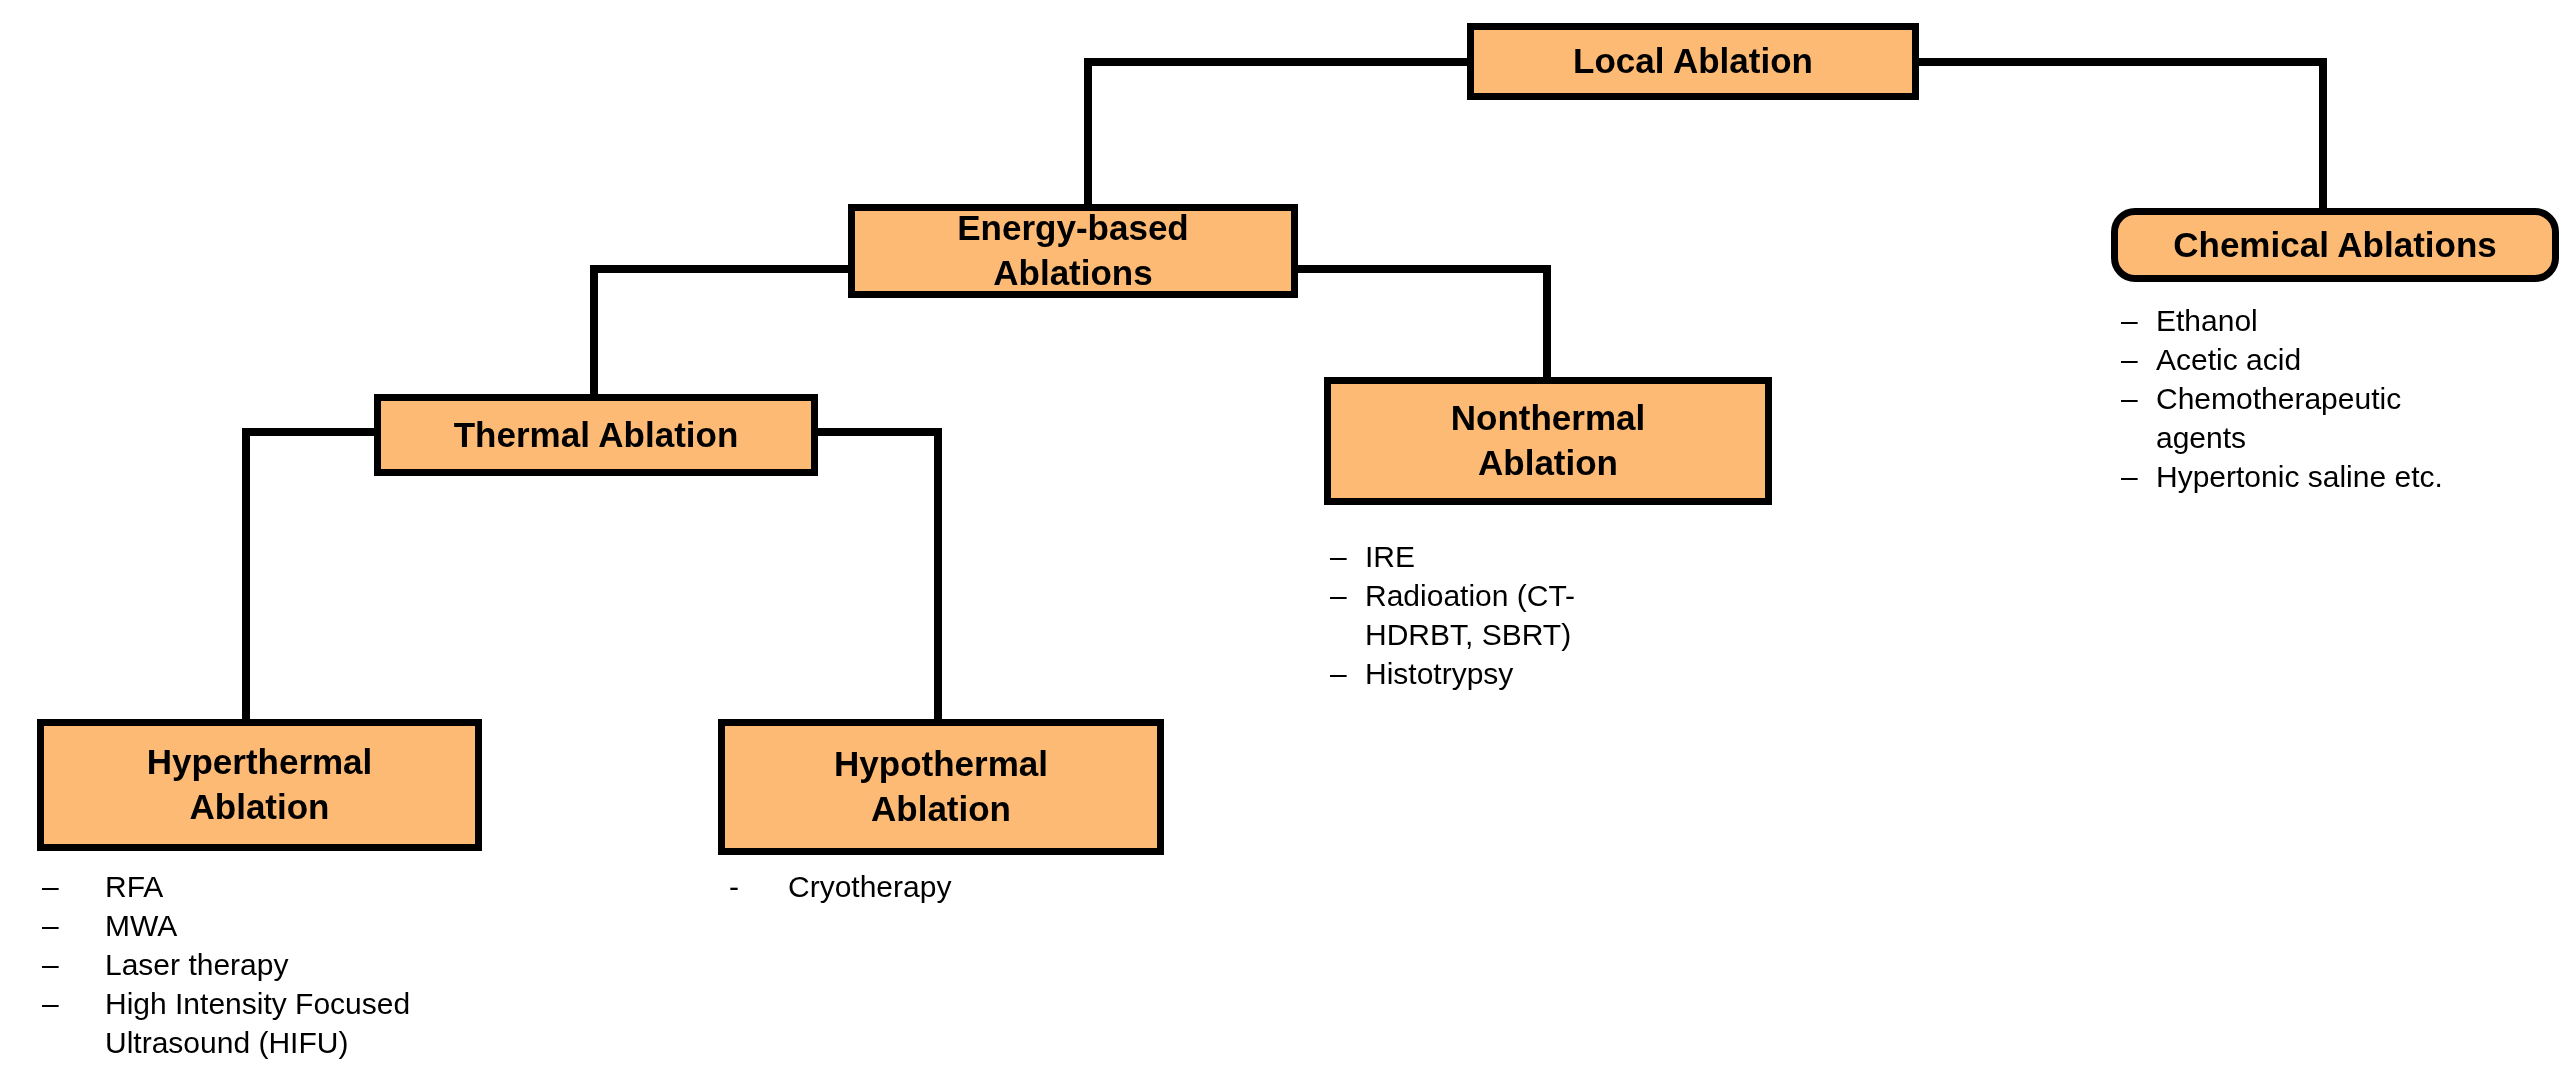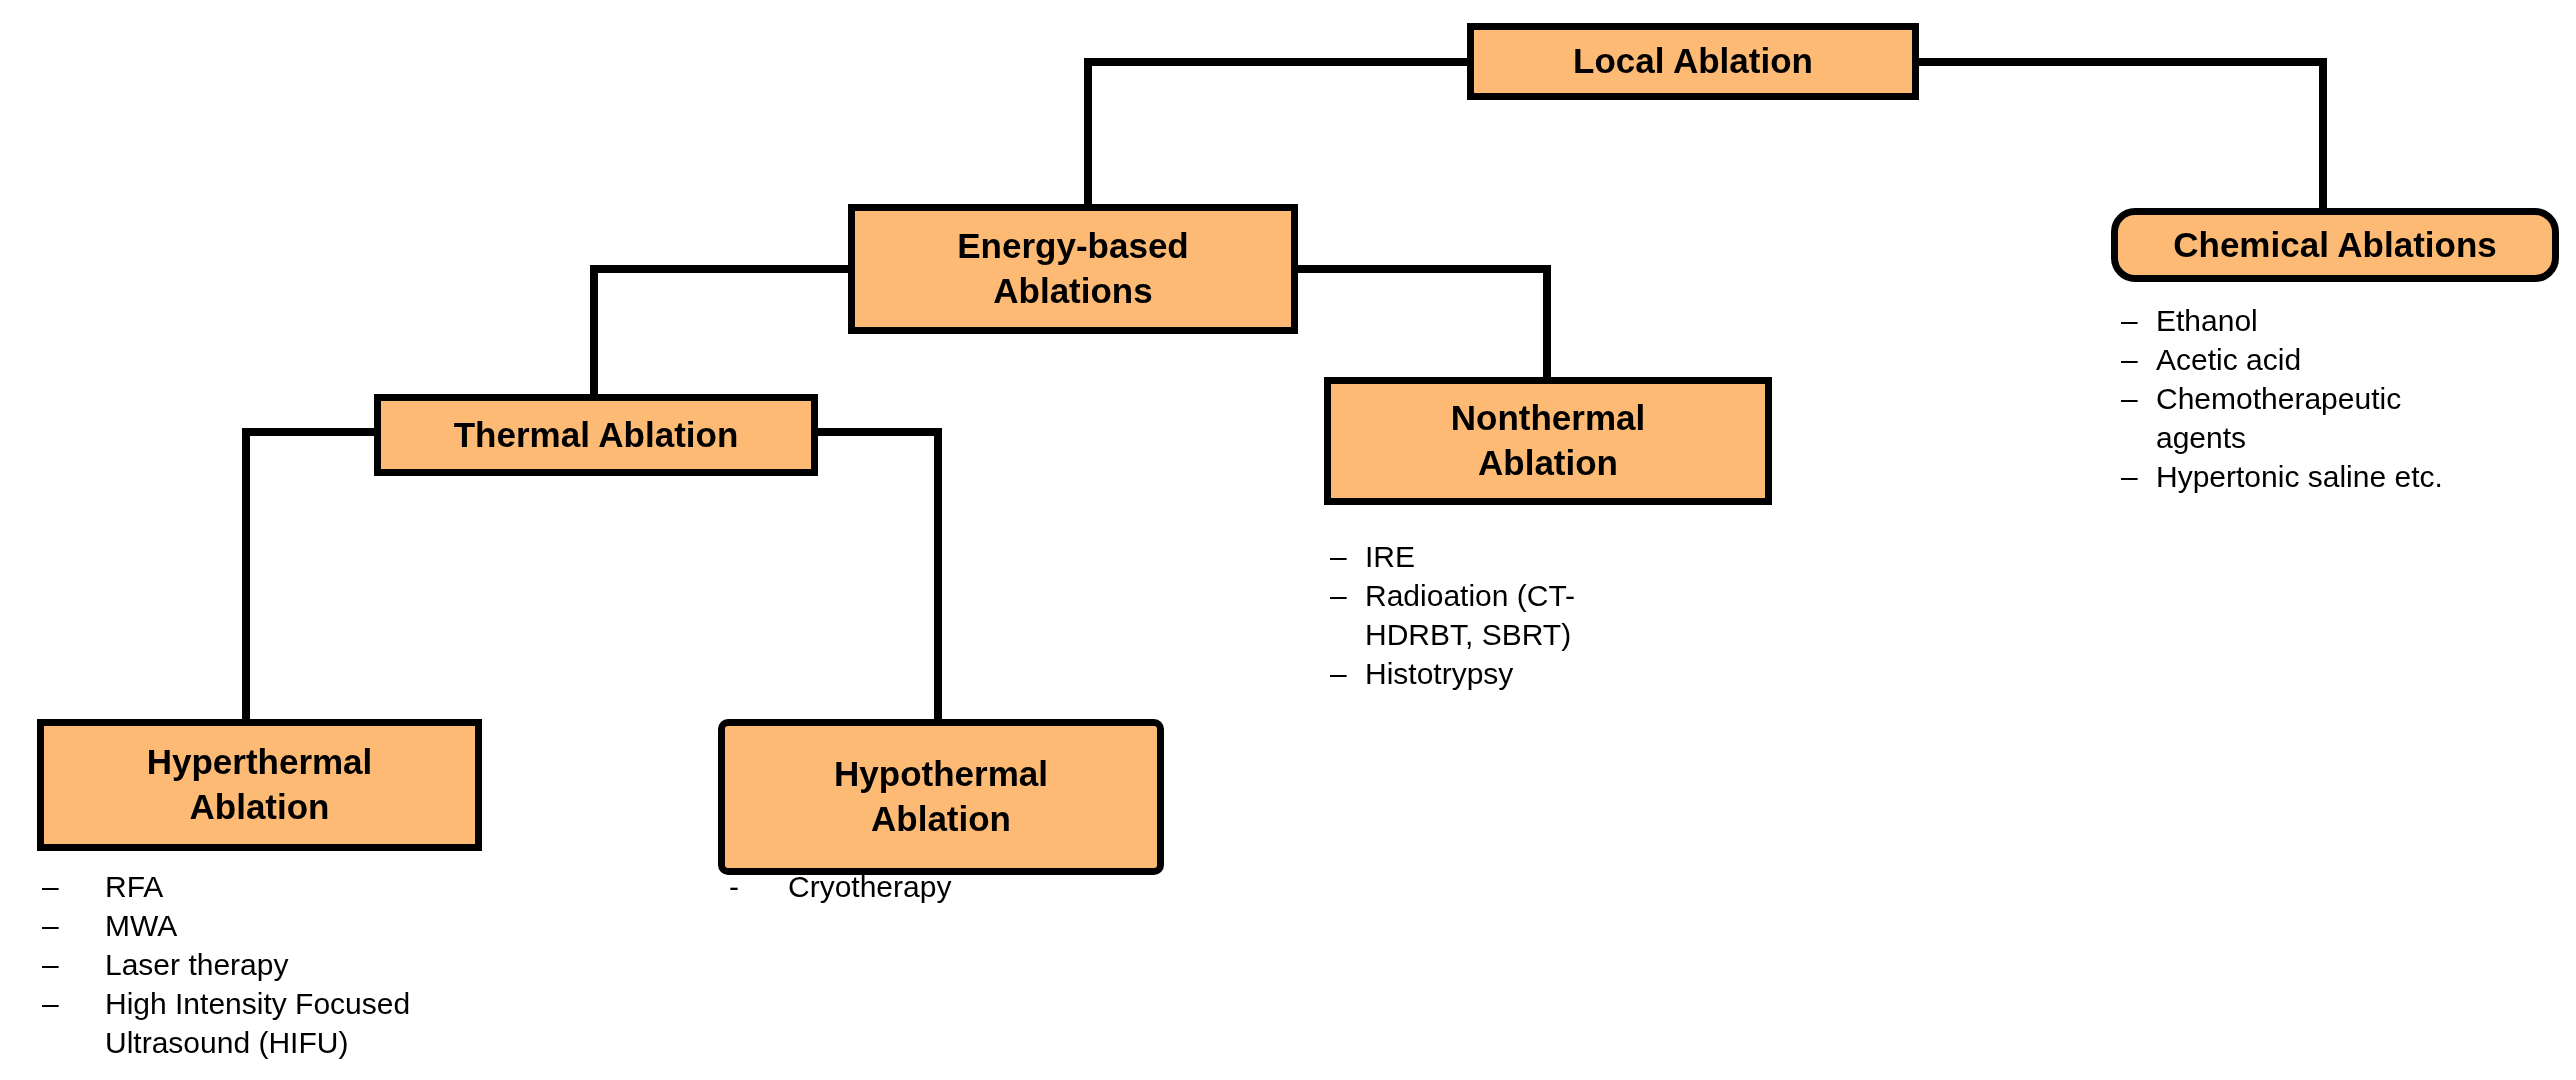--- a/index.html
+++ b/index.html
@@ -26,26 +26,26 @@
     z-index: 2;
   }
   .node-label {
     font-weight: bold;
     font-size: 35px;
     line-height: 1.28;
     white-space: pre-line;
   }
 
   #node-local        { left: 1467px; top: 23px;  width: 452px; height: 77px; }
-  #node-energy       { left: 848px; top: 204px; width: 450px; height: 130px; }
+  #node-energy       { left: 848px; top: 204px; width: 450px; height: 94px; }
   #node-chemical     { left: 2111px; top: 208px; width: 448px; height: 74px; border-radius: 24px;  }
   #node-thermal      { left: 374px;  top: 394px; width: 444px; height: 82px;  }
   #node-nonthermal   { left: 1324px; top: 377px; width: 448px; height: 128px; }
   #node-hyperthermal { left: 37px;   top: 719px; width: 445px; height: 132px; }
-  #node-hypothermal  { left: 718px;  top: 719px; width: 446px; height: 156px; border-radius: 10px; }
+  #node-hypothermal  { left: 718px;  top: 719px; width: 446px; height: 136px; }
 
   
   .line { position: absolute; background: #000000; z-index: 1; }
 
   
   #c-local-energy-h   { left: 1084px; top: 58px;  width: 386px; height: 7.7px; }
   #c-local-energy-v   { left: 1084px; top: 58px;  width: 7.7px;  height: 150px; }
   
   #c-local-chemical-h { left: 1916px; top: 58px;  width: 411px; height: 7.7px; }
   #c-local-chemical-v { left: 2319px; top: 58px;  width: 7.7px;  height: 154px; }

